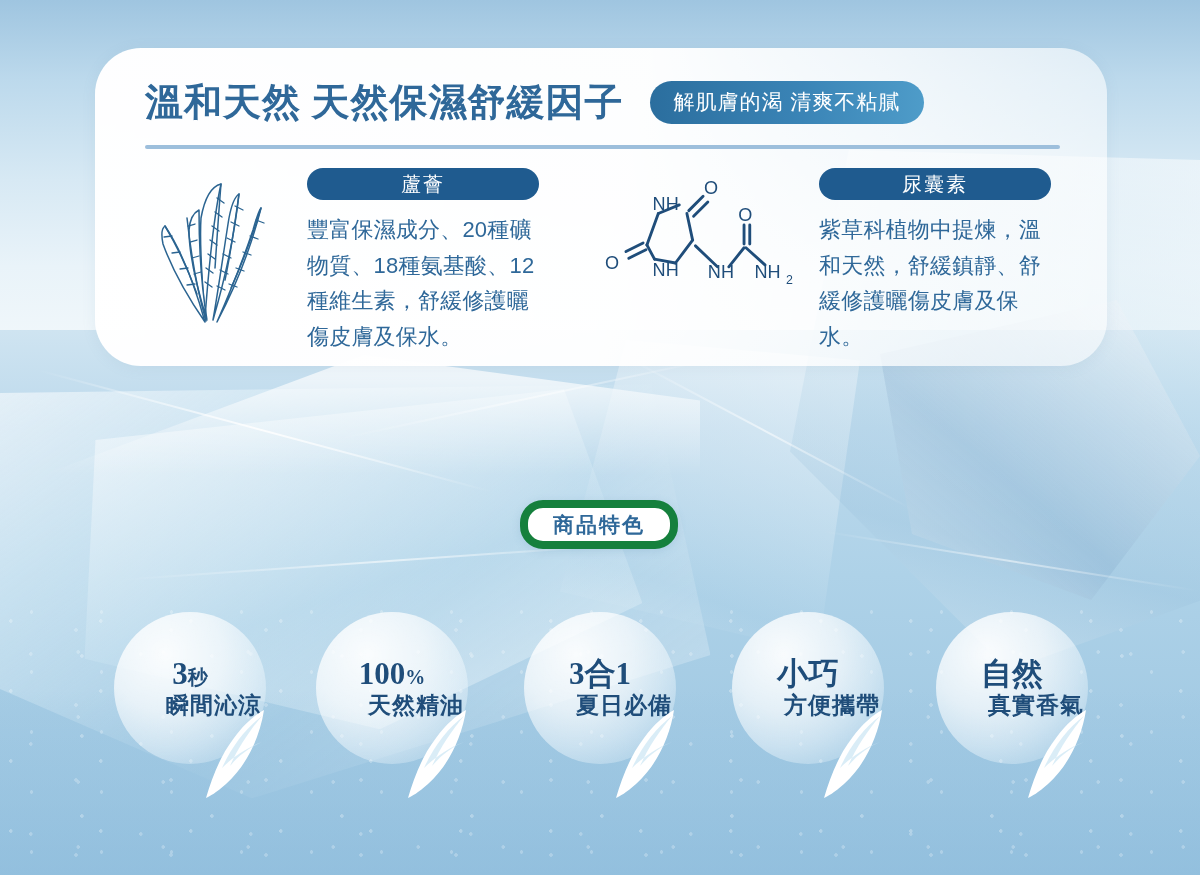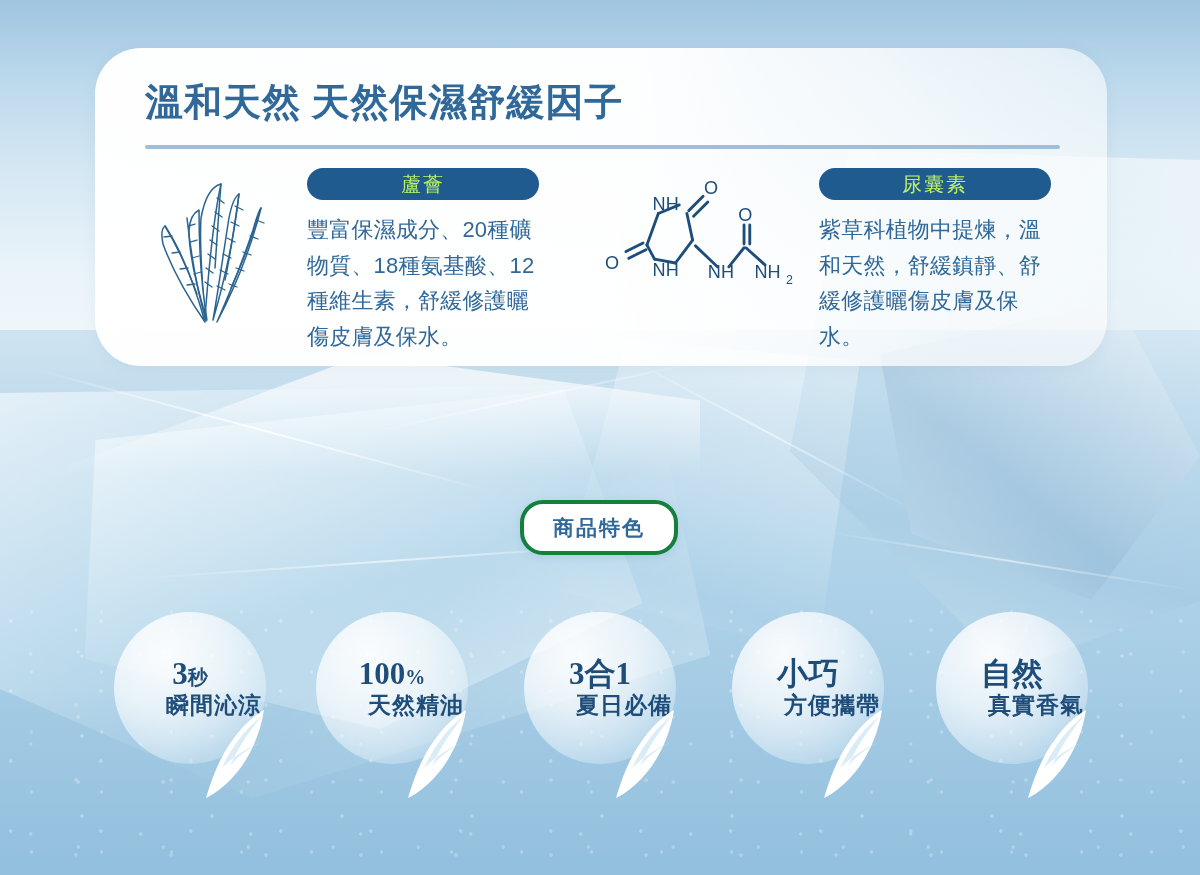--- a/index.html
+++ b/index.html
@@ -114,37 +114,37 @@
 
   
   .ing{ position:absolute; top:120px; display:flex; gap:14px; }
   .ing-left{ left:48px; width:460px; }
   .ing-right{ left:510px; width:470px; }
   .ing-art{ width:150px; height:170px; flex:0 0 150px; position:relative; }
   .ing-body{ flex:1 1 auto; }
   .ing-pill{
     height:32px; border-radius:16px; background:#1f5b8f;
     display:flex; align-items:center; justify-content:center;
-    color:#bef264; font-size:20px; letter-spacing:2px;
+    color:#ffffff; font-size:20px; letter-spacing:2px;
     font-family:"Liberation Sans", sans-serif;
     margin-bottom:12px;
   }
   .ing-left .ing-pill{ width:232px; }
   .ing-right .ing-pill{ width:232px; margin-left:0; }
   .ing-text{
     color:#2f6899; font-size:22px; line-height:1.62;
     font-family:"Liberation Sans", sans-serif;
     letter-spacing:.2px;
     width:238px;
   }
 
   
   .feature-pill{
-    position:absolute; left:520px; top:500px; width:158px; height:55px;
-    background:#ffffff; border:4px solid #15803d; border-radius:23px;
+    position:absolute; left:520px; top:500px; width:158px; height:49px;
+    background:#ffffff; border:8px solid #15803d; border-radius:23px;
     display:flex; align-items:center; justify-content:center;
     color:#2f6899; font-size:21px; font-weight:700; letter-spacing:2px;
     font-family:"Liberation Sans", sans-serif;
     box-shadow:0 2px 8px rgba(90,140,180,.18);
   }
 
   
   .bubbles{ position:absolute; left:0; top:612px; width:1200px; height:200px; }
   .bubble{
     position:absolute; width:152px; height:152px; border-radius:50%;
@@ -189,20 +189,21 @@
   <div class="crack c2"></div>
   <div class="crack c3"></div>
   <div class="crack c4"></div>
   <div class="crack c5"></div>
   <div class="frost-grain"></div>
 
   <div class="card">
 
     <div class="card-title-row">
       <div class="main-title">溫和天然 天然保濕舒緩因子</div>
+      <div class="tagline-pill">解肌膚的渴 清爽不粘膩</div>
     </div>
 
     <div class="divider"></div>
 
     <div class="ing ing-left">
       <div class="ing-art">
         <svg viewBox="0 0 150 170" width="150" height="170" aria-hidden="true">
           <g fill="none" stroke="#2b6491" stroke-width="1.5" stroke-linecap="round" stroke-linejoin="round">
             <path d="M78 16 C70 52 66 96 62 150 C60 122 56 80 58 50 C62 28 70 18 78 16 Z" fill="#ffffff"></path>
             <path d="M78 16 C76 40 74 70 72 100"></path>

